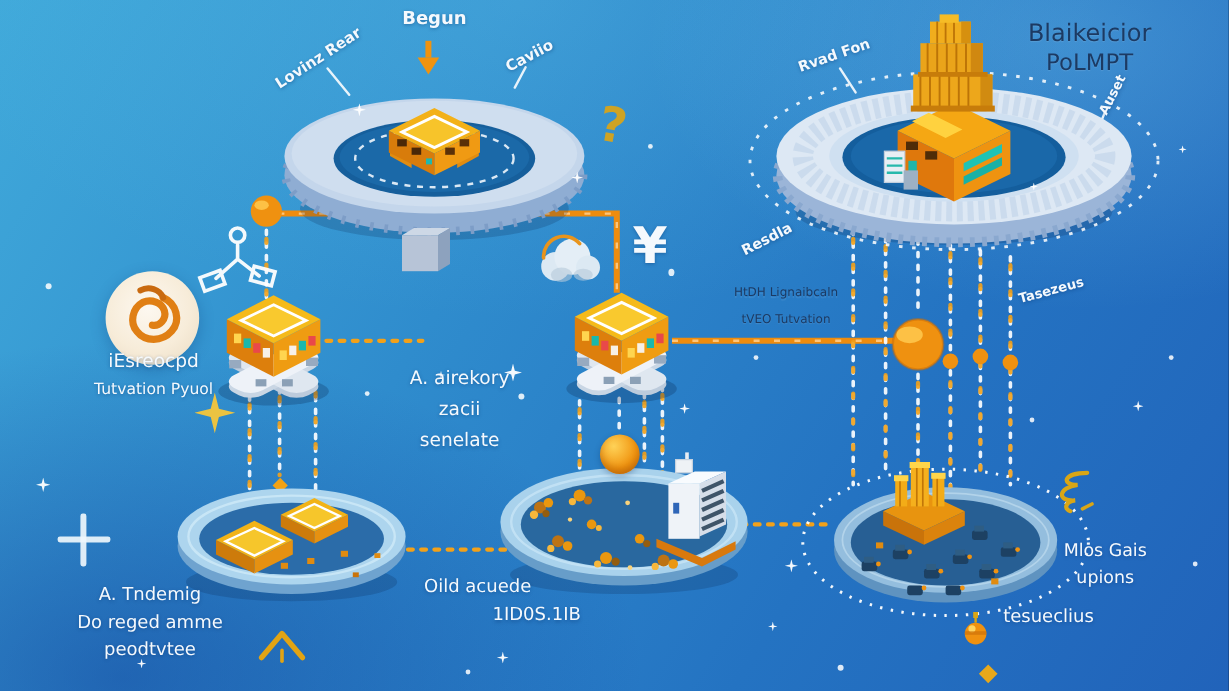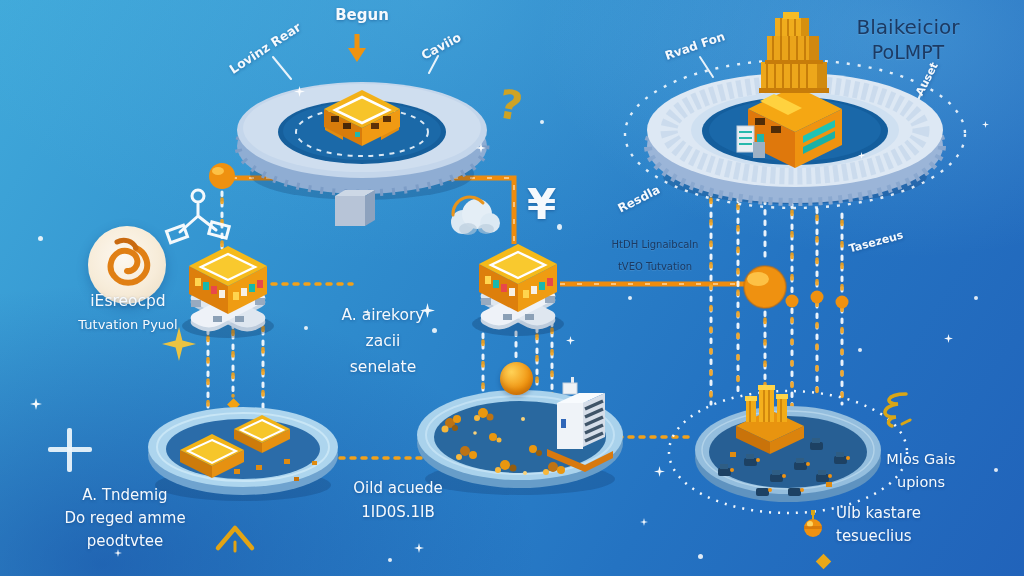--- a/index.html
+++ b/index.html
@@ -493,26 +493,25 @@
   </div>
 
   <div class="lblblock" style="left:30px;top:484px;width:190px;">
     <div class="wln">A. Tndemig</div>
     <div class="wln">Do reged amme</div>
     <div class="wln">peodtvtee</div>
   </div>
 
   <div class="lblblock" style="left:312px;top:476px;width:172px;">
     <div class="wln" style="line-height:24px;text-align:center;">Oild acuede</div>
-    <div class="wln" style="line-height:24px;">1ID0S.1IB</div>
+    <div class="wln" style="line-height:24px;text-align:right;">1ID0S.1IB</div>
   </div>
 
   <div class="lblblock" style="left:842px;top:428px;width:158px;margin-top:20px;">
     <div class="wln" style="font-size:14.5px;">Mlos Gais</div>
     <div class="wln" style="font-size:14.5px;">upions</div>
   </div>
 
   <div class="lblblock" style="left:836px;top:502px;width:140px;text-align:left;">
-    <div class="wln">Ulb kastare</div>
     <div class="wln">tesueclius</div>
   </div>
 
 </div>
 
 </body></html>

